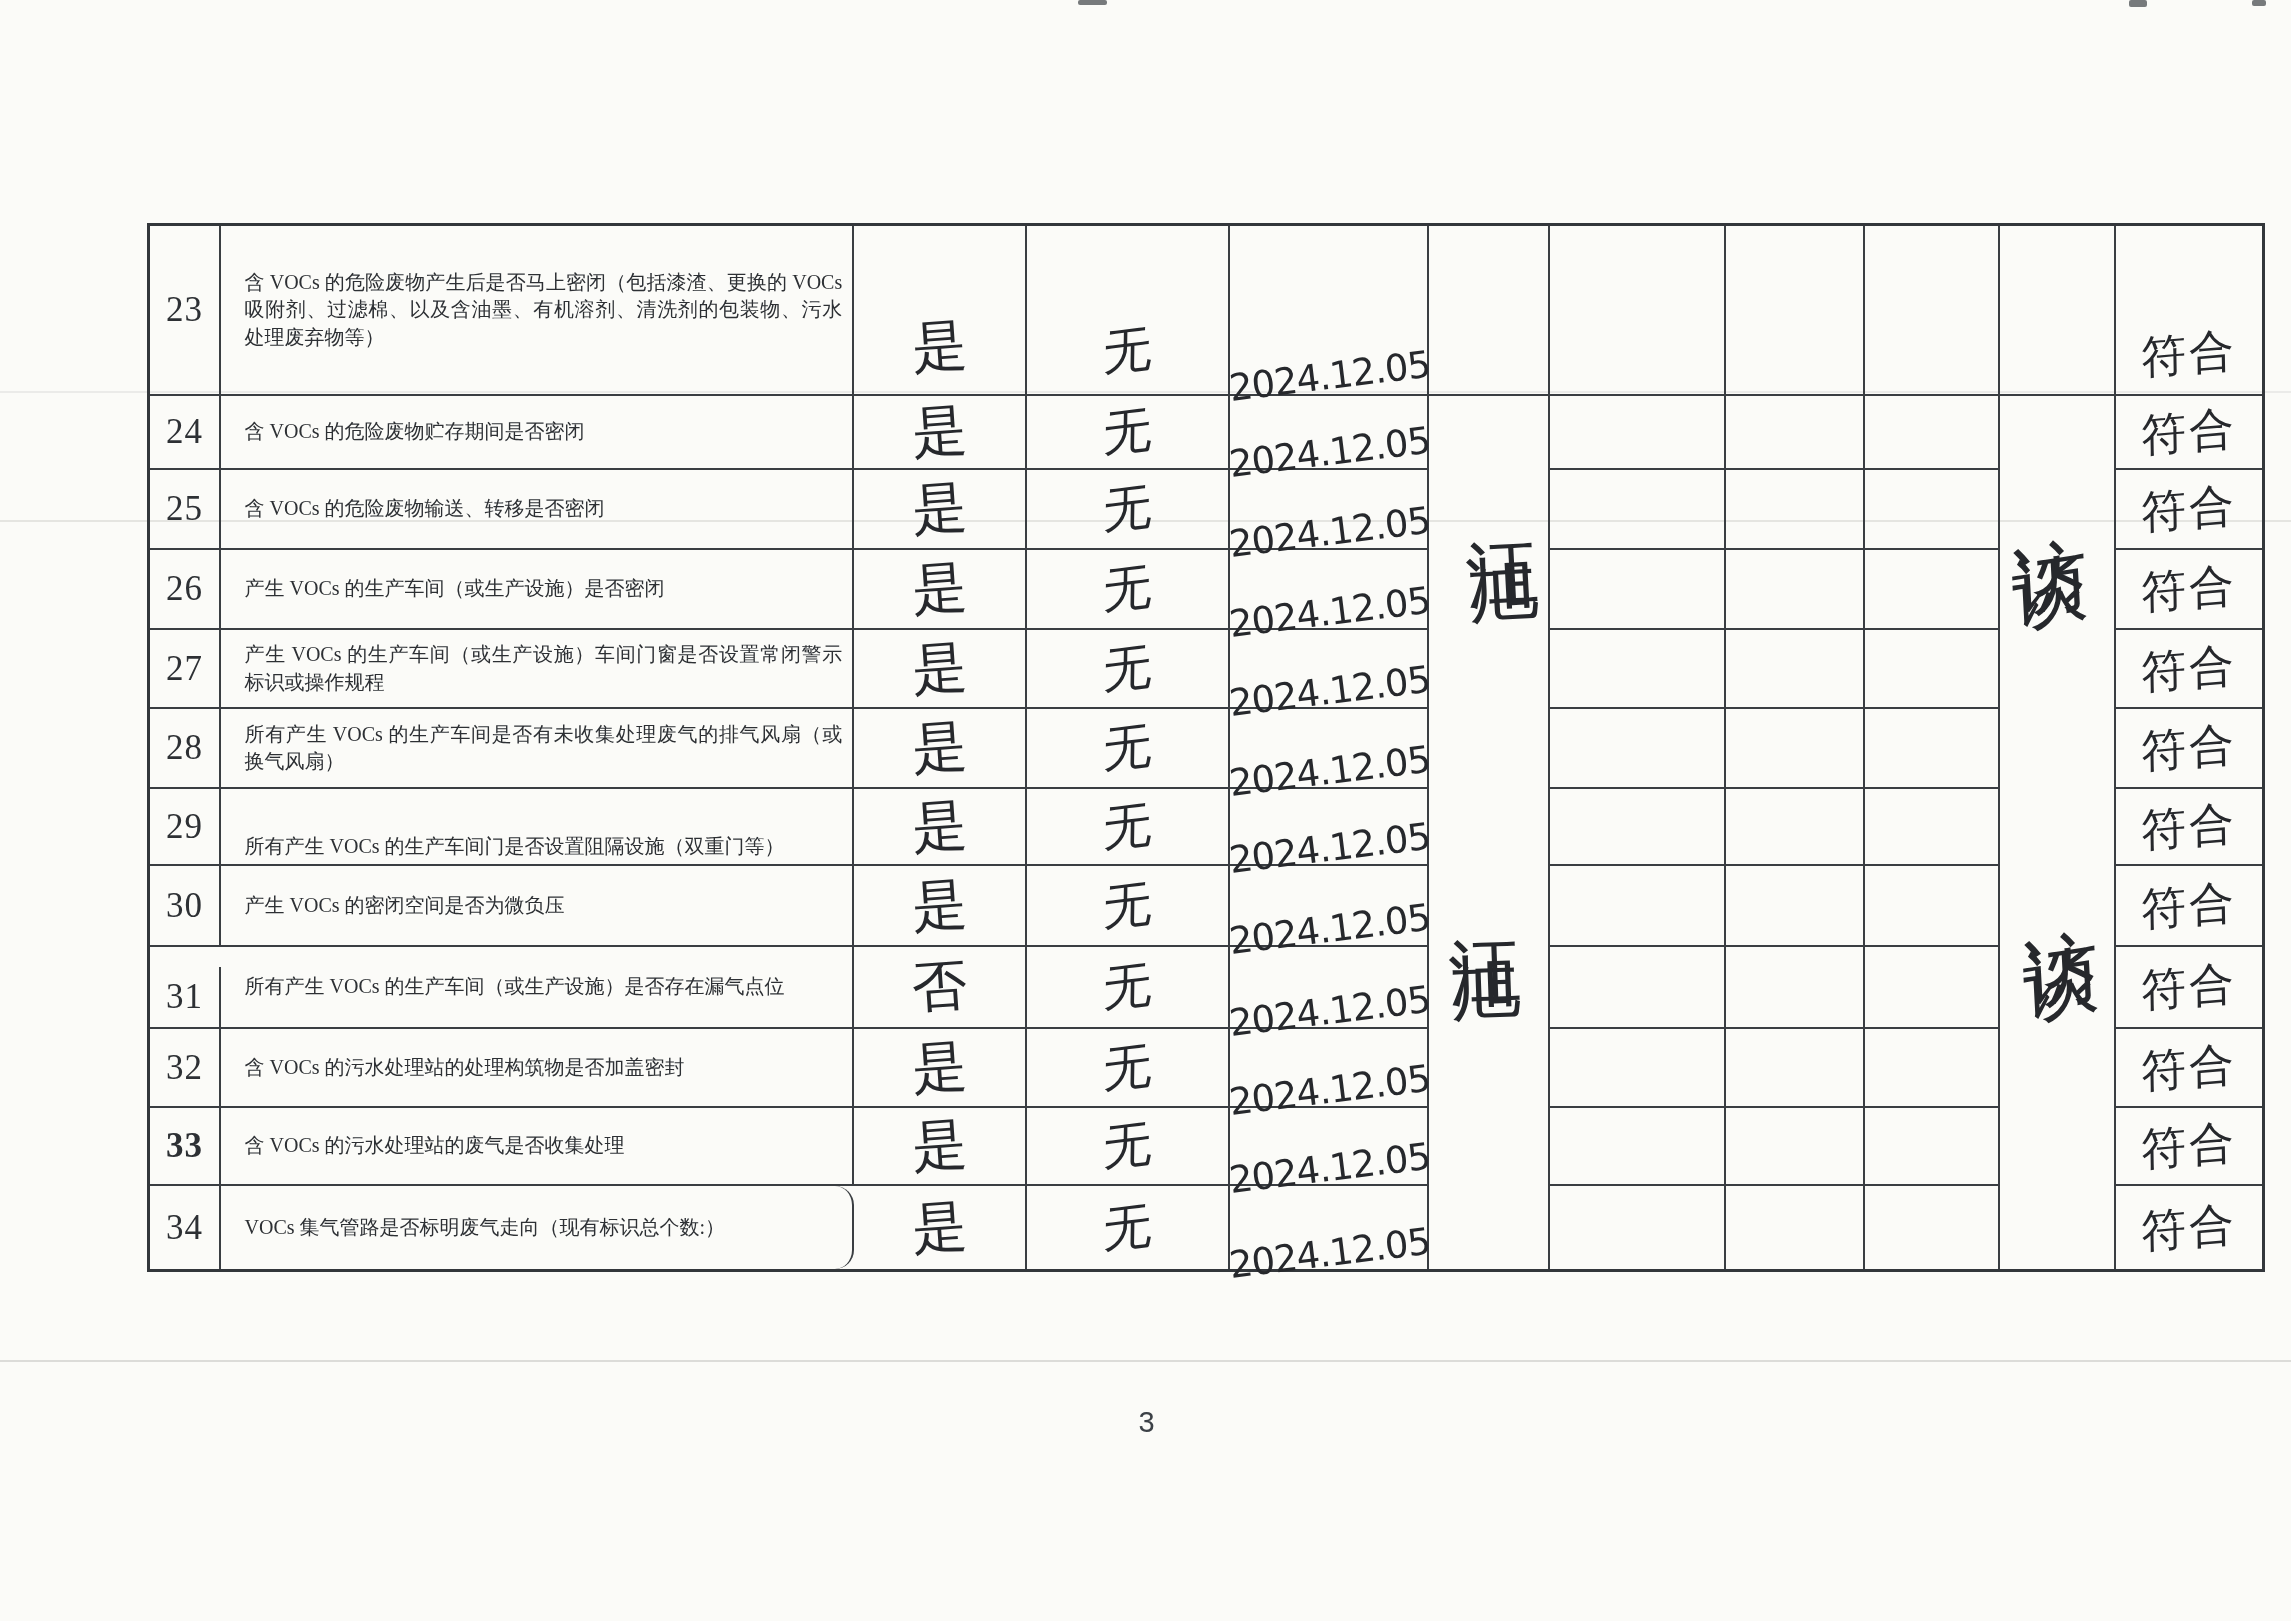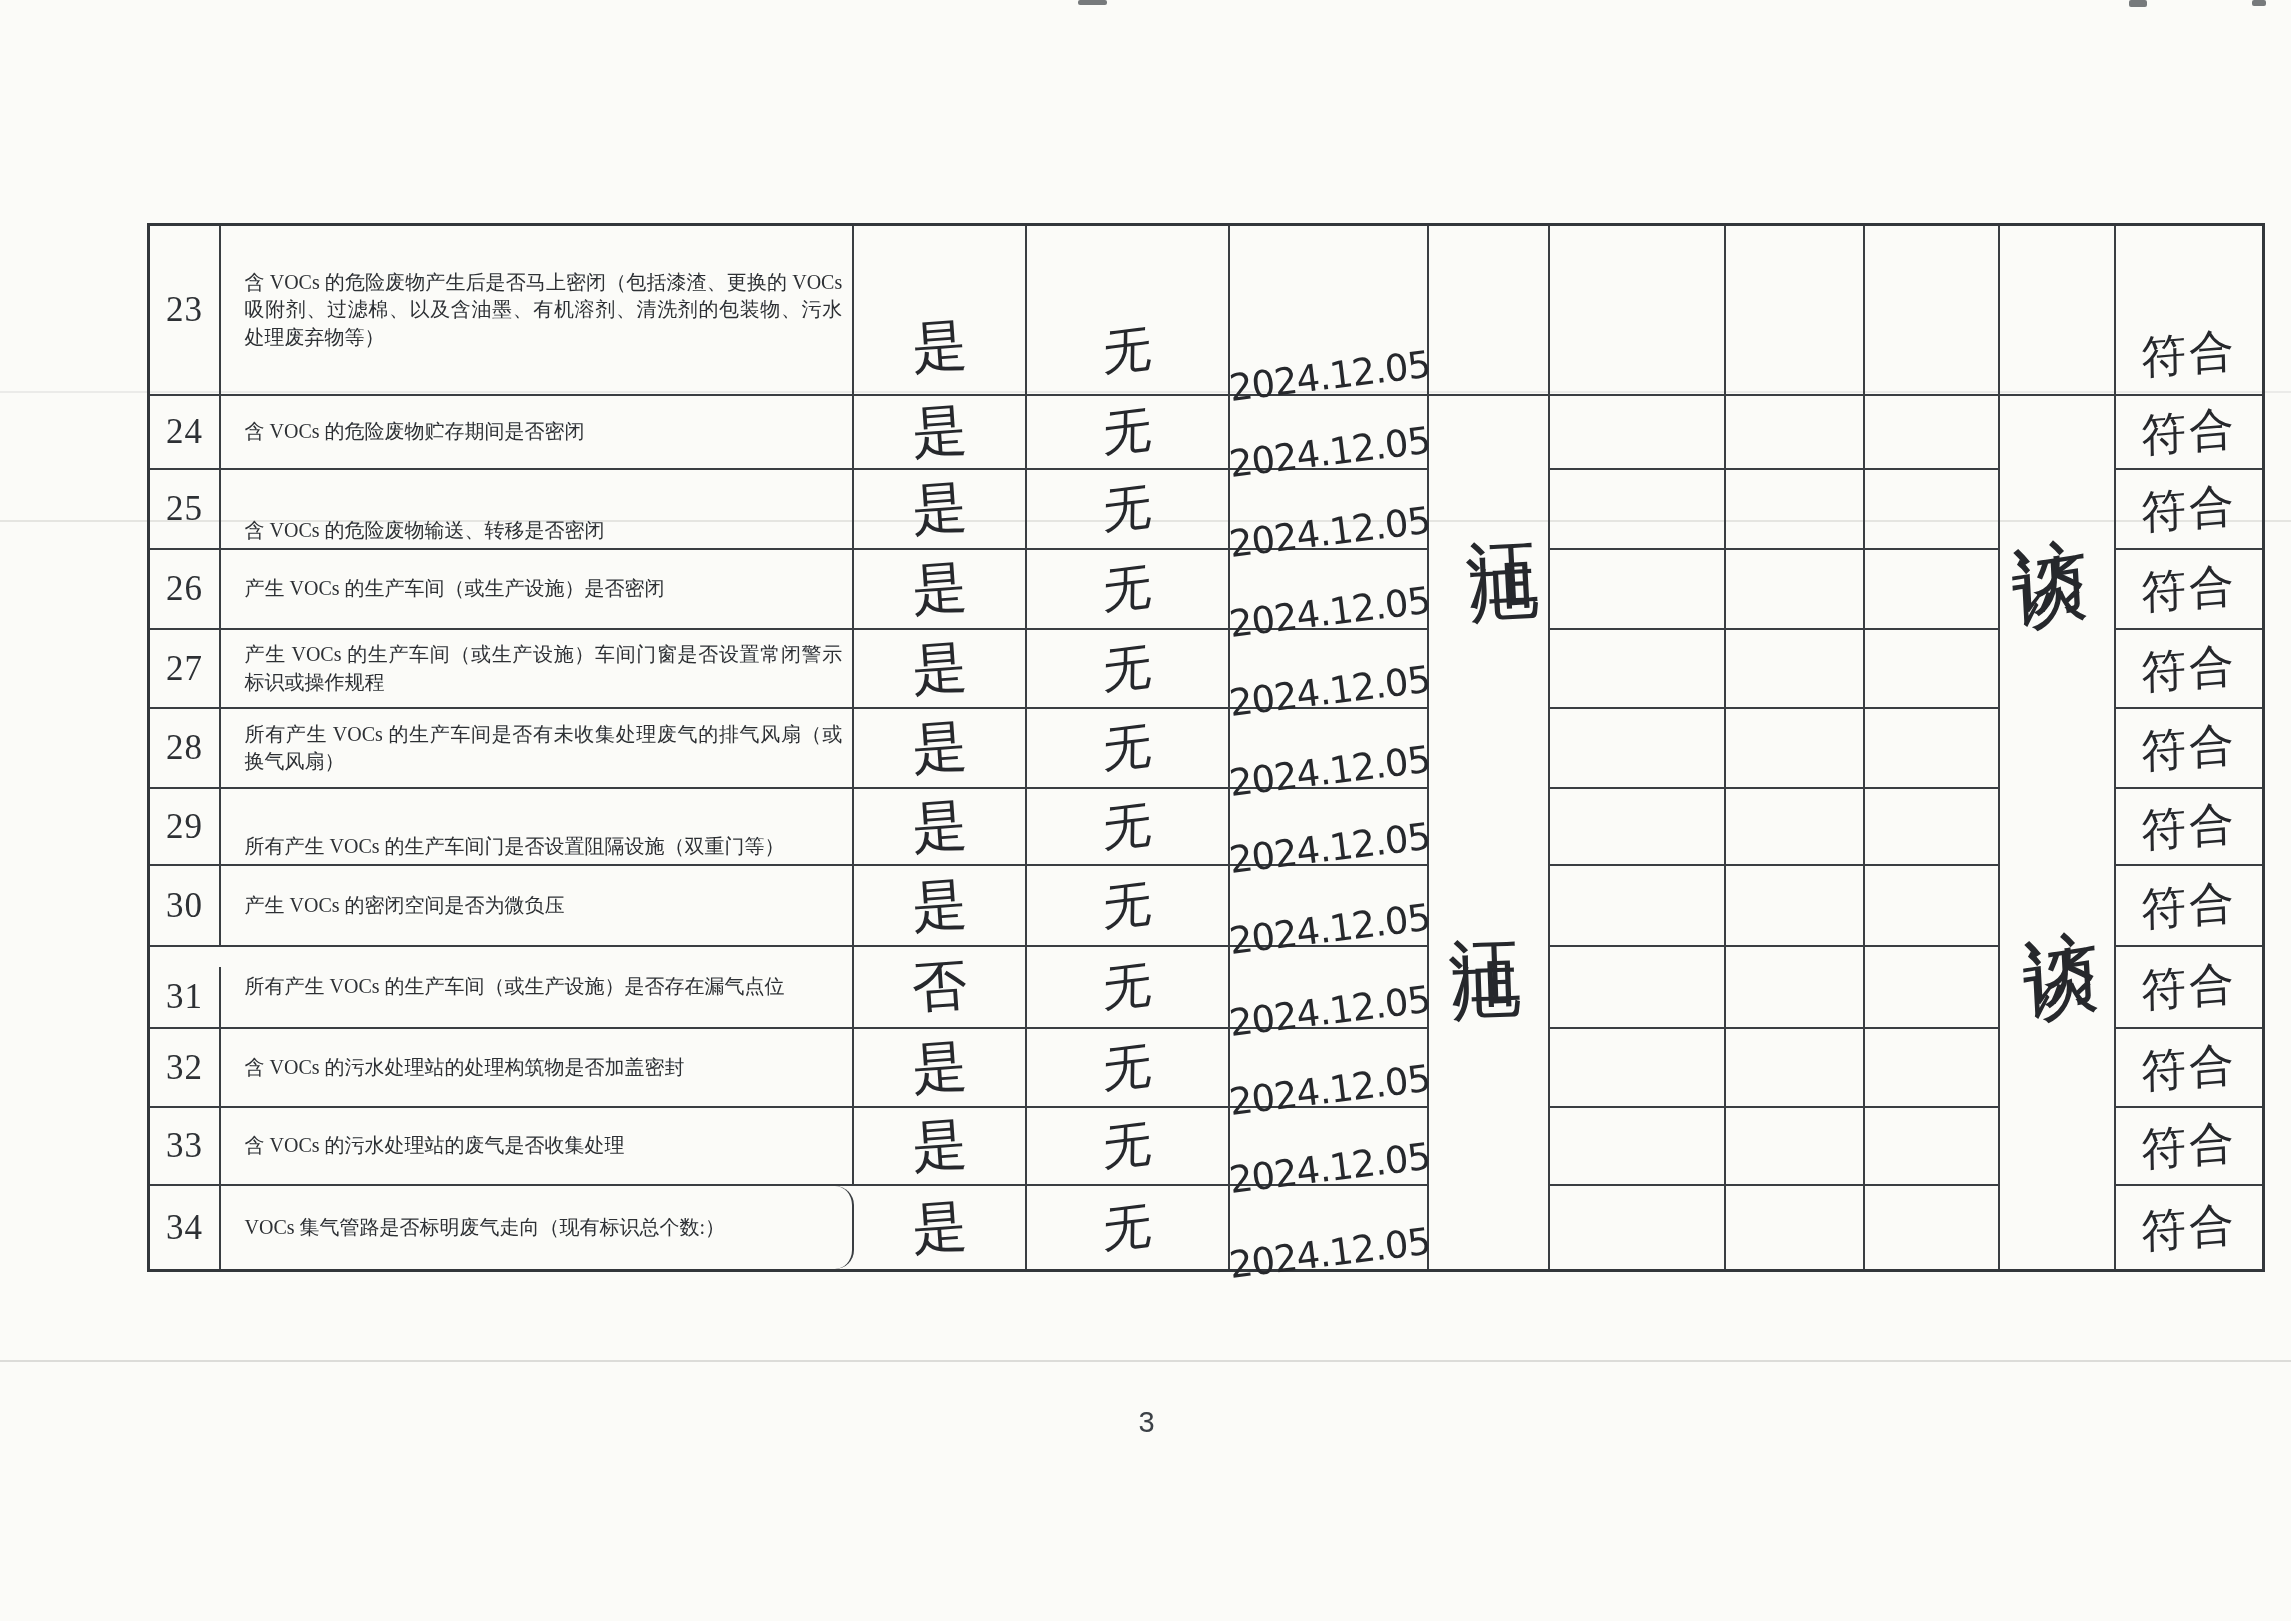--- a/index.html
+++ b/index.html
@@ -106,21 +106,21 @@
       </div>
       <div class="cell c-emp" style="grid-area: 2 / 7;"></div>
       <div class="cell c-emp" style="grid-area: 2 / 8;"></div>
       <div class="cell c-emp" style="grid-area: 2 / 9;"></div>
       <div class="cell c-res last-col" style="grid-area: 2 / 11;">
         <span class="hw t10">符合</span>
       </div>
       <div class="cell c-no" style="grid-area: 3 / 1;">
         <span class="printed t0">25</span>
       </div>
-      <div class="cell c-q" style="grid-area: 3 / 2; align-items: flex-end;">
+      <div class="cell c-q" style="grid-area: 3 / 2;">
         <span class="printed t1">含 VOCs 的危险废物输送、转移是否密闭</span>
       </div>
       <div class="cell c-ans" style="grid-area: 3 / 3;">
         <span class="hw t2">是</span>
       </div>
       <div class="cell c-none" style="grid-area: 3 / 4;">
         <span class="hw t3">无</span>
       </div>
       <div class="cell c-date" style="grid-area: 3 / 5;">
         <span class="hw t4">2024.12.05</span>
@@ -271,21 +271,21 @@
       </div>
       <div class="cell c-date" style="grid-area: 10 / 5;">
         <span class="hw t4">2024.12.05</span>
       </div>
       <div class="cell c-emp" style="grid-area: 10 / 7;"></div>
       <div class="cell c-emp" style="grid-area: 10 / 8;"></div>
       <div class="cell c-emp" style="grid-area: 10 / 9;"></div>
       <div class="cell c-res last-col" style="grid-area: 10 / 11;">
         <span class="hw t10">符合</span>
       </div>
-      <div class="cell c-no" style="grid-area: 11 / 1;">
+      <div class="cell c-no" style="grid-area: 11 / 1; font-weight: bold;">
         <span class="printed t0">33</span>
       </div>
       <div class="cell c-q" style="grid-area: 11 / 2; align-items: center;">
         <span class="printed t1">含 VOCs 的污水处理站的废气是否收集处理</span>
       </div>
       <div class="cell c-ans" style="grid-area: 11 / 3;">
         <span class="hw t2">是</span>
       </div>
       <div class="cell c-none" style="grid-area: 11 / 4;">
         <span class="hw t3">无</span>

